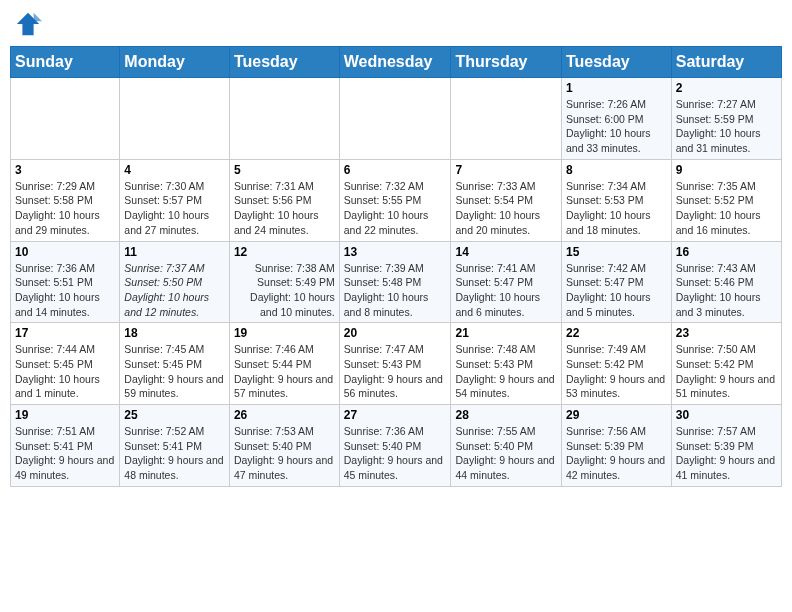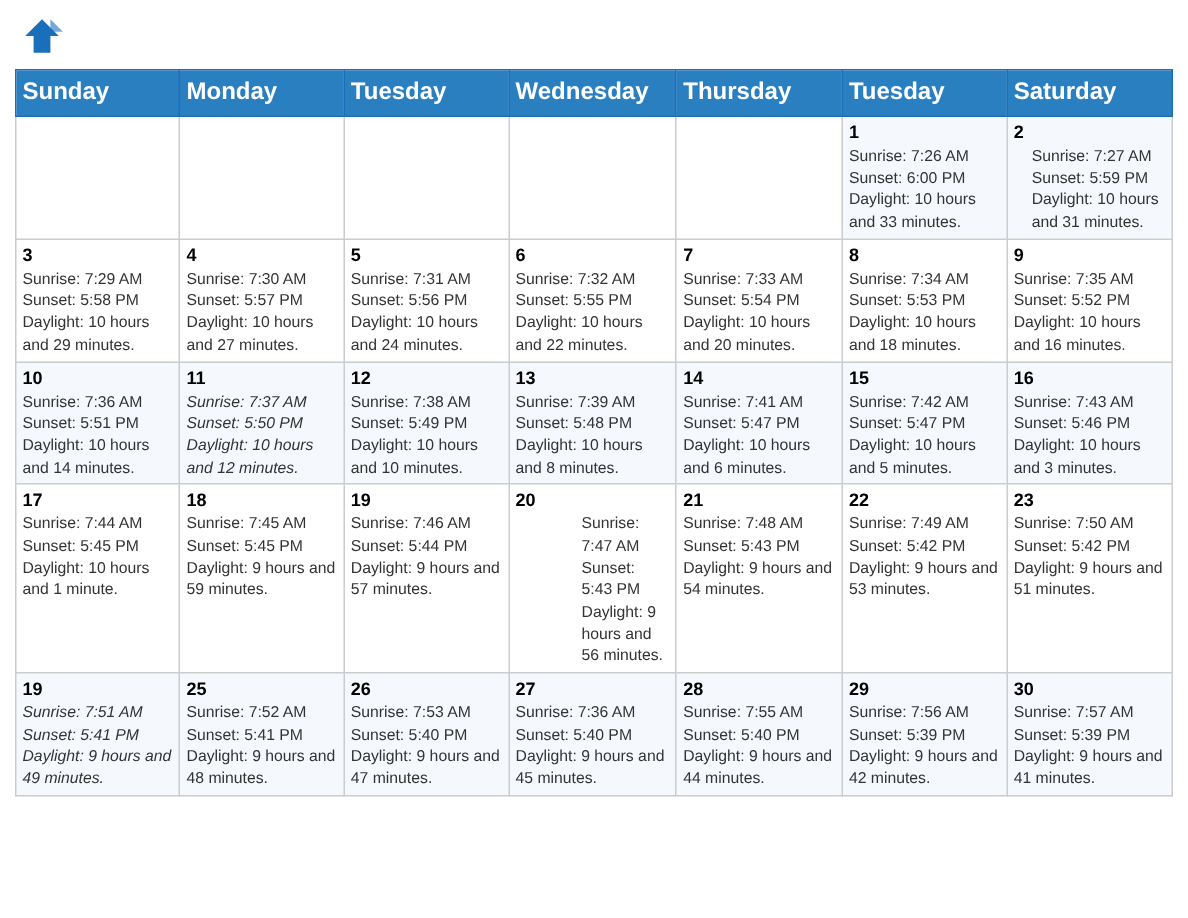--- a/index.html
+++ b/index.html
@@ -136,21 +136,21 @@
         <td class="empty-cell"></td>
         <td class="empty-cell"></td>
         <td>
           <span class="day-number">1</span>
           <div class="day-info" style="white-space: pre-line;">Sunrise: 7:26 AM
 Sunset: 6:00 PM
 Daylight: 10 hours and 33 minutes.</div>
         </td>
         <td>
           <span class="day-number">2</span>
-          <div class="day-info" style="white-space: pre-line; margin-left: 12px;">Sunrise: 7:27 AM
+          <div class="day-info" style="white-space: pre-line;">Sunrise: 7:27 AM
 Sunset: 5:59 PM
 Daylight: 10 hours and 31 minutes.</div>
         </td>
       </tr>
       <tr>
         <td>
           <span class="day-number">3</span>
           <div class="day-info" style="white-space: pre-line;">Sunrise: 7:29 AM
 Sunset: 5:58 PM
 Daylight: 10 hours and 29 minutes.</div>
@@ -200,21 +200,21 @@
 Daylight: 10 hours and 14 minutes.</div>
         </td>
         <td>
           <span class="day-number">11</span>
           <div class="day-info" style="white-space: pre-line; font-style: italic;">Sunrise: 7:37 AM
 Sunset: 5:50 PM
 Daylight: 10 hours and 12 minutes.</div>
         </td>
         <td>
           <span class="day-number">12</span>
-          <div class="day-info" style="white-space: pre-line;">Sunrise: 7:38 AM
+          <div class="day-info" style="white-space: pre-line; text-align: right;">Sunrise: 7:38 AM
 Sunset: 5:49 PM
 Daylight: 10 hours and 10 minutes.</div>
         </td>
         <td>
           <span class="day-number">13</span>
           <div class="day-info" style="white-space: pre-line;">Sunrise: 7:39 AM
 Sunset: 5:48 PM
 Daylight: 10 hours and 8 minutes.</div>
         </td>
         <td>
@@ -250,21 +250,21 @@
 Daylight: 9 hours and 59 minutes.</div>
         </td>
         <td>
           <span class="day-number">19</span>
           <div class="day-info" style="white-space: pre-line;">Sunrise: 7:46 AM
 Sunset: 5:44 PM
 Daylight: 9 hours and 57 minutes.</div>
         </td>
         <td>
           <span class="day-number">20</span>
-          <div class="day-info" style="white-space: pre-line; margin-left: 44px;">Sunrise: 7:47 AM
+          <div class="day-info" style="white-space: pre-line;">Sunrise: 7:47 AM
 Sunset: 5:43 PM
 Daylight: 9 hours and 56 minutes.</div>
         </td>
         <td>
           <span class="day-number">21</span>
           <div class="day-info" style="white-space: pre-line;">Sunrise: 7:48 AM
 Sunset: 5:43 PM
 Daylight: 9 hours and 54 minutes.</div>
         </td>
         <td>
@@ -276,21 +276,21 @@
         <td>
           <span class="day-number">23</span>
           <div class="day-info" style="white-space: pre-line;">Sunrise: 7:50 AM
 Sunset: 5:42 PM
 Daylight: 9 hours and 51 minutes.</div>
         </td>
       </tr>
       <tr>
         <td>
           <span class="day-number">19</span>
-          <div class="day-info" style="white-space: pre-line; font-style: italic;">Sunrise: 7:51 AM
+          <div class="day-info" style="white-space: pre-line;">Sunrise: 7:51 AM
 Sunset: 5:41 PM
 Daylight: 9 hours and 49 minutes.</div>
         </td>
         <td>
           <span class="day-number">25</span>
           <div class="day-info" style="white-space: pre-line;">Sunrise: 7:52 AM
 Sunset: 5:41 PM
 Daylight: 9 hours and 48 minutes.</div>
         </td>
         <td>

